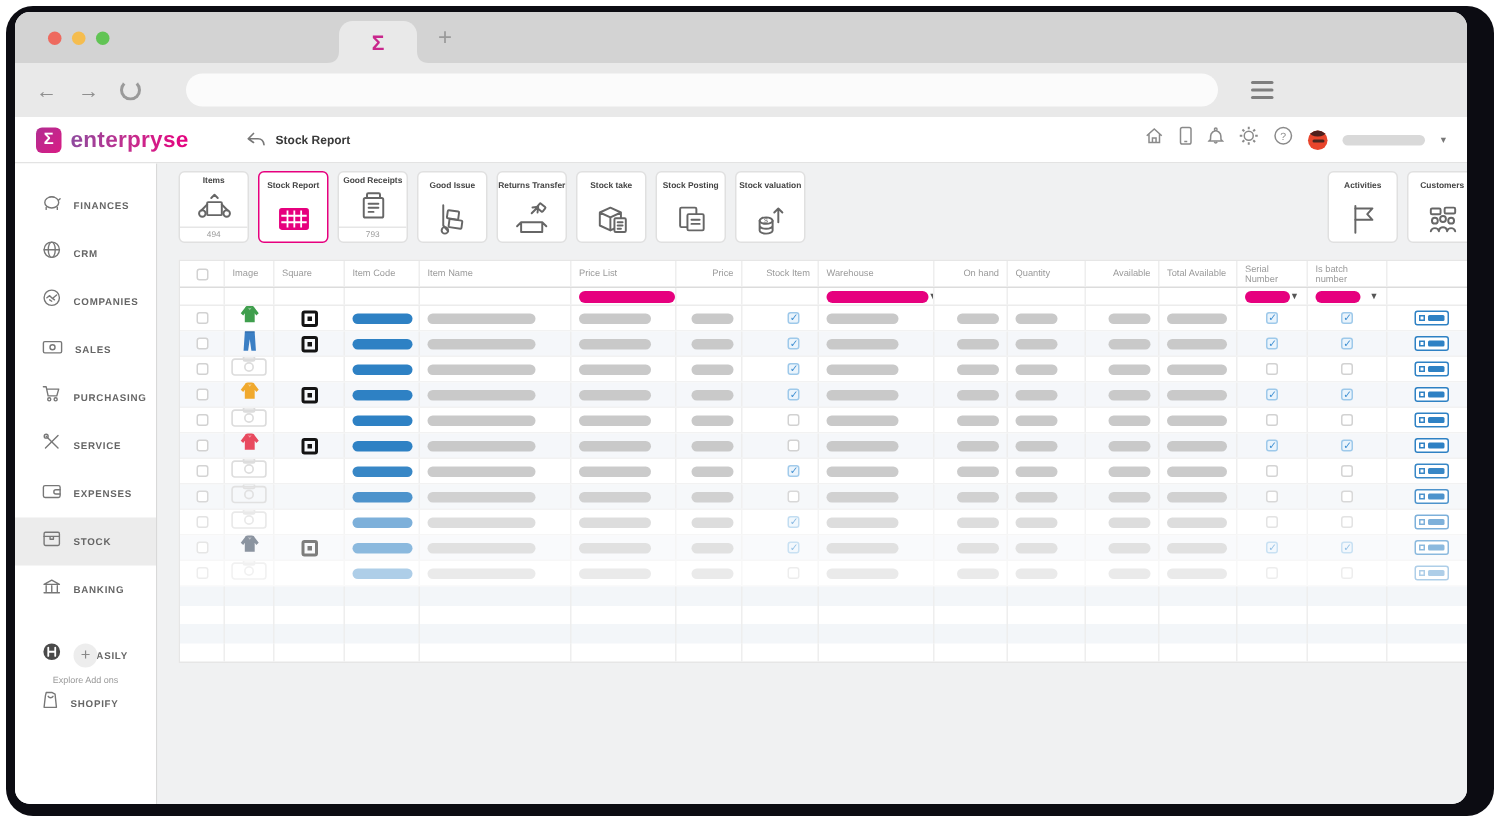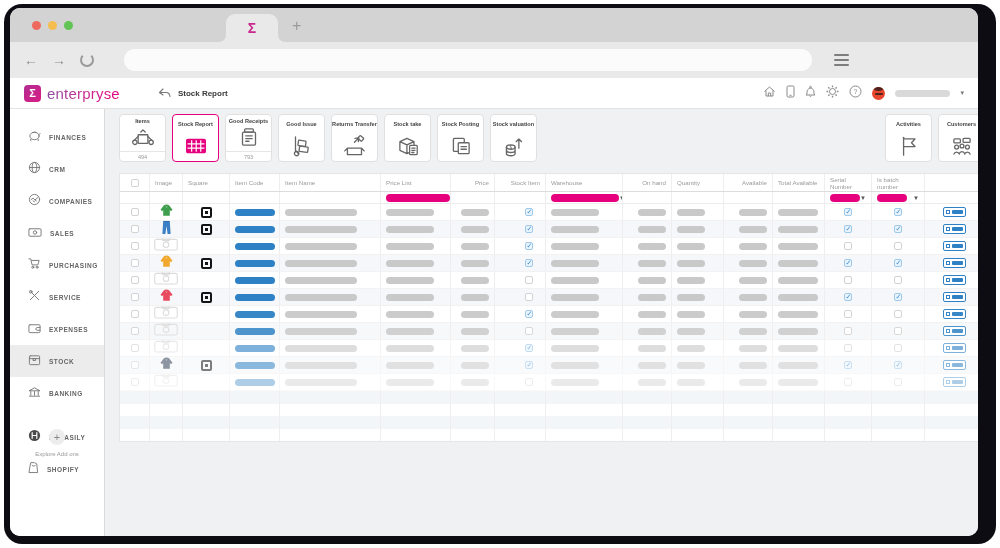--- a/index.html
+++ b/index.html
@@ -20,21 +20,21 @@
   .toolbar { height:36px; background:#e9e9e9; display:flex; align-items:center; flex:none; }
   .nav-ico { color:#8f8f8f; font-size:14px; margin-left:14px; }
   .reload { width:14px; height:14px; border:2px solid #9a9a9a; border-radius:50%; border-top-color:transparent; margin-left:14px; }
   .urlbar { margin-left:30px; width:688px; height:22px; background:#fbfbfb; border-radius:11px; }
   .menu-ico { margin-left:22px; display:flex; flex-direction:column; gap:3px; }
   .menu-ico span { width:15px; height:2px; background:#7e7e7e; border-radius:1px; }
 
   
   .appheader { height:31px; background:#fff; border-bottom:1px solid #e3e3e3; display:flex; align-items:center; flex:none; position:relative; }
   .logo-box { width:17px; height:17px; margin-left:14px; border-radius:4px; background:linear-gradient(135deg,#b12d92,#d91c84); color:#fff; font-weight:bold; font-size:11px; display:flex; align-items:center; justify-content:center; }
-  .logo-word { margin-left:6px; font-size:15px; font-weight:normal; letter-spacing:.2px; background:linear-gradient(90deg,#8e4a9e,#c92a8c 55%,#e6007e); -webkit-background-clip:text; background-clip:text; color:transparent; }
+  .logo-word { margin-left:6px; font-size:15px; font-weight:bold; letter-spacing:.2px; background:linear-gradient(90deg,#8e4a9e,#c92a8c 55%,#e6007e); -webkit-background-clip:text; background-clip:text; color:transparent; }
   .crumb { margin-left:38px; display:flex; align-items:center; gap:7px; }
   .crumb-label { font-size:8px; font-weight:bold; color:#3a3a3a; }
   .hdr-icons { position:absolute; right:14px; display:flex; align-items:center; gap:10px; }
   .avatar { width:13px; height:13px; border-radius:50%; background:#e8452c; position:relative; overflow:hidden; }
   .avatar::before { content:""; position:absolute; left:1px; top:-2px; width:11px; height:6px; background:#50201d; border-radius:50%; }
   .avatar::after { content:""; position:absolute; left:3px; top:6px; width:8px; height:2px; background:#4a2620; border-radius:1px; }
   .user-pill { width:55px; height:7px; background:#d9d9d9; border-radius:4px; }
   .hdr-caret { font-size:7px; color:#777; }
 
   

